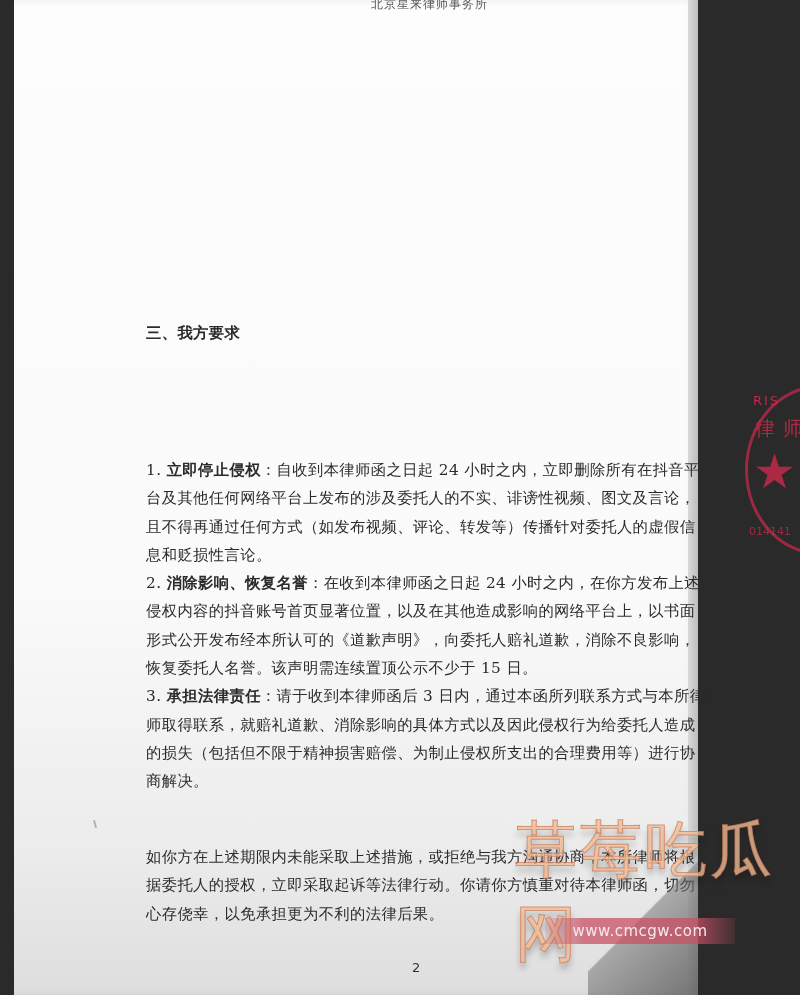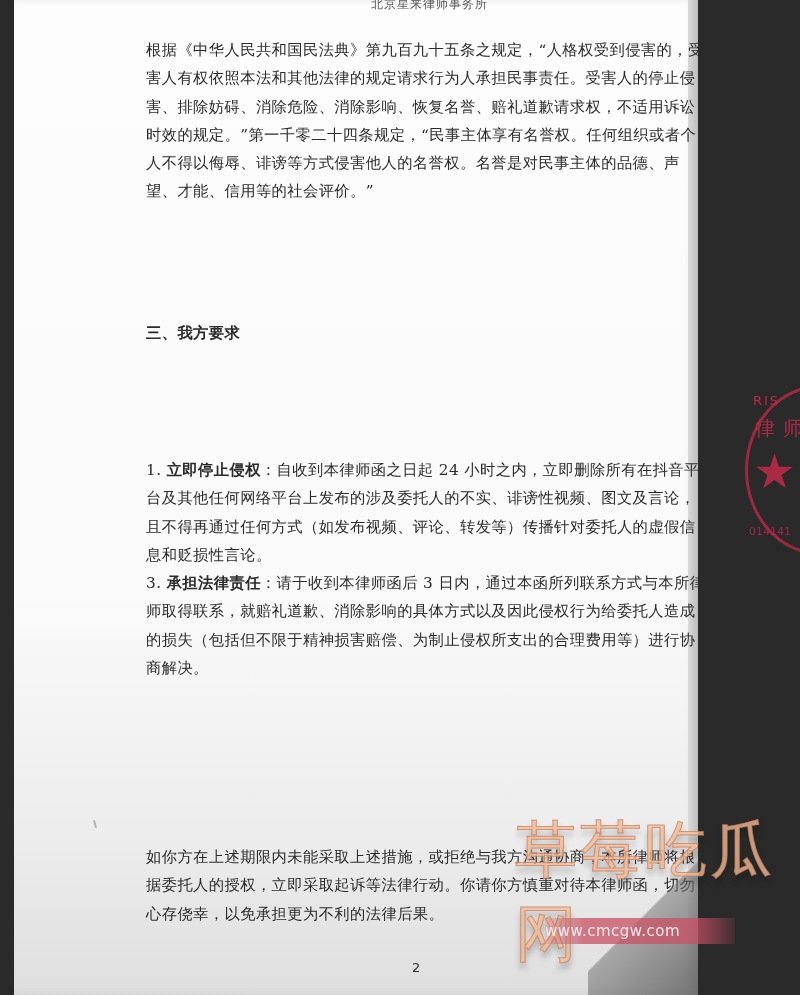--- a/index.html
+++ b/index.html
@@ -59,43 +59,46 @@
   .wm-title {
     position: absolute; left: 515px; top: 808px;
     font-size: 62px; font-family: "DejaVu Sans", sans-serif; letter-spacing: 3px;
     color: rgba(244,190,150,0.78);
     -webkit-text-stroke: 1px rgba(200,120,90,0.7);
     text-shadow: 0 6px 6px rgba(0,0,0,0.25);
   }
   .wm-url {
     position: absolute; left: 545px; top: 918px; width: 190px; height: 26px;
     background: linear-gradient(90deg, rgba(200,80,100,0.15), rgba(200,80,100,0.75) 20%, rgba(200,80,100,0.75) 80%, rgba(200,80,100,0.15));
-    color: #f6e9ec; font-size: 15px; line-height: 26px; 
+    color: #f6e9ec; font-size: 15px; line-height: 26px; text-align: center;
     font-family: "DejaVu Sans", sans-serif; letter-spacing: 0.5px;
   }
   .smudge { position: absolute; left: 80px; top: 820px; width: 2px; height: 8px; background: #888; transform: rotate(-15deg); opacity: 0.6; }
 </style>
 </head>
 <body>
 
 <div class="page">
   <div class="right-edge"></div>
 
   <div class="header">北京星来律师事务所</div>
 
-  <p class="body-text para p1">根据《中华人民共和国民法典》第九百九十五条之规定，“人格权受到侵害的，受害人有权依照本法和其他法律的规定请求行为人承担民事责任。受害人的停止侵害、排除妨碍、消除危险、消除影响、恢复名誉、赔礼道歉请求权，不适用诉讼时效的规定。”第一千零二十四条规定，“民事主体享有名誉权。任何组织或者个人不得以侮辱、诽谤等方式侵害他人的名誉权。名誉是对民事主体的品德、声望、才能、信用等的社会评价。”</p>
 
 
   <p class="body-text para heading h3">三、我方要求</p>
 
 
   <div class="body-text items">
     <p class="para">
       <span>1.</span>
       <span class="item-title">立即停止侵权</span><span>：自收到本律师函之日起 24 小时之内，立即删除所有在抖音平台及其他任何网络平台上发布的涉及委托人的不实、诽谤性视频、图文及言论，且不得再通过任何方式（如发布视频、评论、转发等）传播针对委托人的虚假信息和贬损性言论。</span>
+    </p>
+    <p class="para">
+      <span>2.</span>
+      <span class="item-title">消除影响、恢复名誉</span><span>：在收到本律师函之日起 24 小时之内，在你方发布上述侵权内容的抖音账号首页显著位置，以及在其他造成影响的网络平台上，以书面形式公开发布经本所认可的《道歉声明》，向委托人赔礼道歉，消除不良影响，恢复委托人名誉。该声明需连续置顶公示不少于 15 日。</span>
     </p>
     <p class="para">
       <span>3.</span>
       <span class="item-title">承担法律责任</span><span>：请于收到本律师函后 3 日内，通过本函所列联系方式与本所律师取得联系，就赔礼道歉、消除影响的具体方式以及因此侵权行为给委托人造成的损失（包括但不限于精神损害赔偿、为制止侵权所支出的合理费用等）进行协商解决。</span>
     </p>
   </div>
 
   <p class="body-text para p4">如你方在上述期限内未能采取上述措施，或拒绝与我方沟通协商，本所律师将根据委托人的授权，立即采取起诉等法律行动。你请你方慎重对待本律师函，切勿心存侥幸，以免承担更为不利的法律后果。</p>
 
   <div class="smudge"></div>

